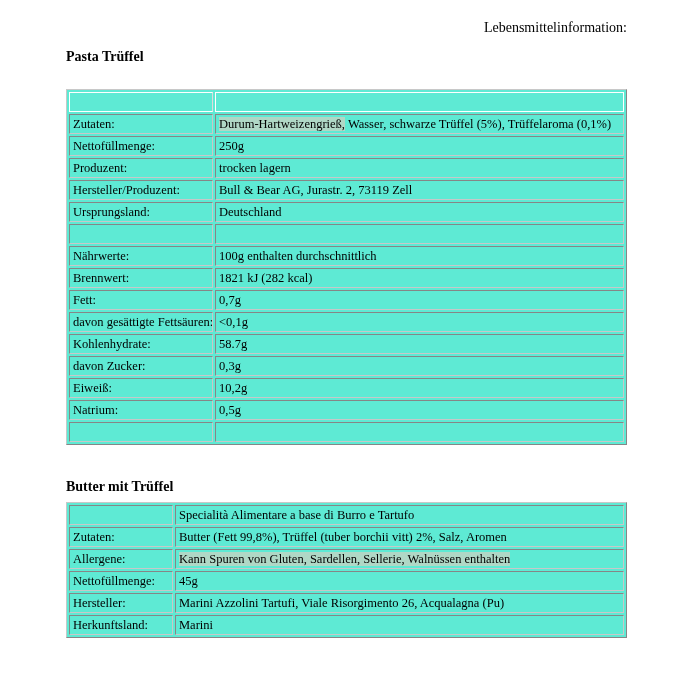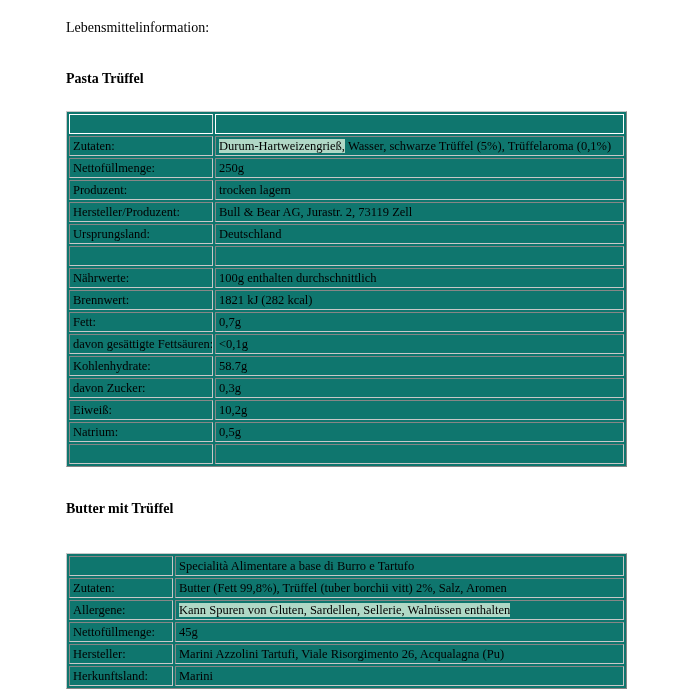--- a/index.html
+++ b/index.html
@@ -14,40 +14,41 @@
     font-family: "Liberation Serif", serif;
     color: #000000;
   }
   .content {
     padding: 20px 73px 0 66px;
   }
   .intro {
     font-size: 14px;
     line-height: 15px;
     margin: 0;
+    text-align: right;
   }
   .section-title {
     font-size: 14px;
     font-weight: bold;
     line-height: 15px;
     margin: 0;
   }
-  #title-0 { margin-top: 36px; }
+  #title-0 { margin-top: 14px; }
   #title-1 { margin-top: 34px; }
   table.info {
     border-collapse: separate;
     border-spacing: 2px;
     table-layout: fixed;
     width: 561px;
-    background: #0f766e;
+    background: #5eead4;
     border: 1px solid;
     border-color: #c8c8c8 #868686 #868686 #c8c8c8;
   }
   #table-0 { margin-top: 25px; }
-  #table-1 { margin-top: 37px; }
+  #table-1 { margin-top: 8px; }
   table.info td {
     border: 1px solid;
     border-color: #868686 #c8c8c8 #c8c8c8 #868686;
     padding: 1px 3px;
     height: 16px;
     line-height: 16px;
     font-size: 12.5px;
     white-space: nowrap;
     overflow: hidden;
     vertical-align: middle;

